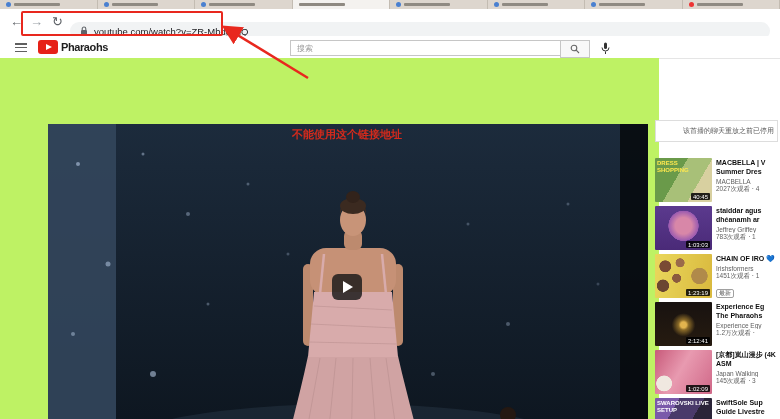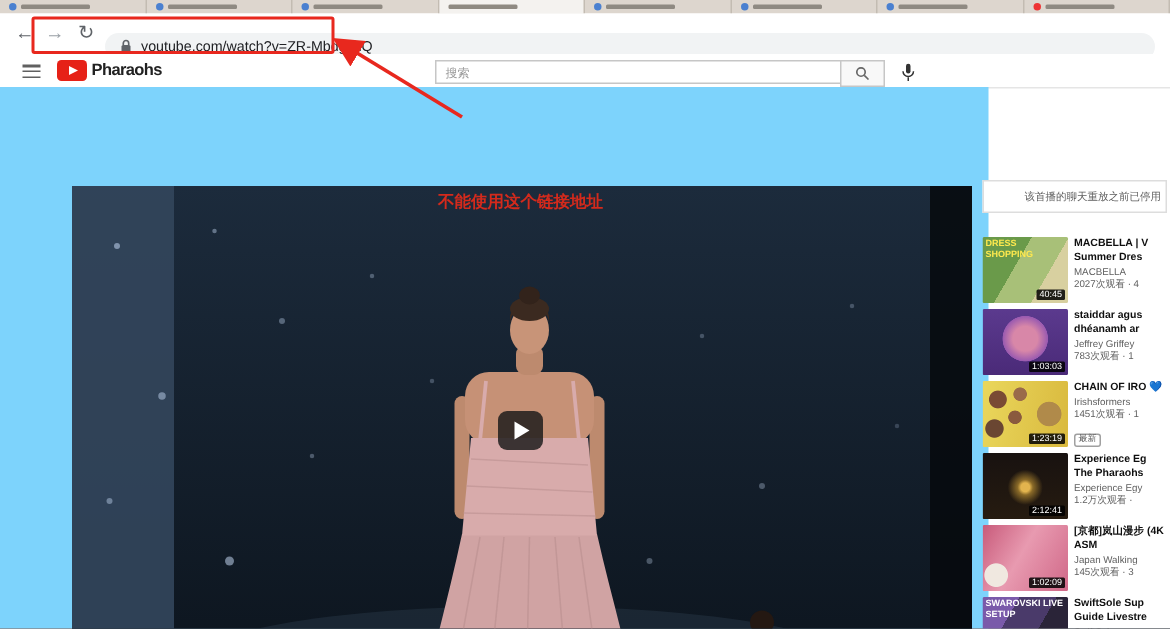--- a/index.html
+++ b/index.html
@@ -31,21 +31,21 @@
   .ytmark:after{content:"";position:absolute;left:8px;top:4px;border-left:6px solid #fff;border-top:3.5px solid transparent;border-bottom:3.5px solid transparent;}
   .ytword{font-size:11px;font-weight:bold;color:#212121;letter-spacing:-0.4px;}
   .searchbox{position:absolute;left:290px;top:40px;width:270px;height:16px;border:1px solid #c6c6c6;border-right:none;
              font-size:8px;color:#111;padding:0 6px;box-sizing:border-box;outline:none;background:#fff;font-family:Liberation Serif, serif;}
   .searchbox::placeholder{color:#9a9a9a;}
   .searchbtn{position:absolute;left:560px;top:40px;width:28px;height:16px;background:#f8f8f8;border:1px solid #c6c6c6;
              display:flex;align-items:center;justify-content:center;}
   .micbtn{position:absolute;left:598px;top:39px;width:14px;height:18px;display:flex;align-items:center;justify-content:center;}
 
   
-  .content{position:absolute;left:0;top:58px;width:659px;height:361px;background:#7dd3fc;}
+  .content{position:absolute;left:0;top:58px;width:659px;height:361px;background:#bef264;}
 
   
   .player{position:absolute;left:48px;top:66px;width:600px;height:334px;background:#0d151e;overflow:hidden;}
   .player svg.scene{position:absolute;left:0;top:0;width:100%;height:100%;}
   .warn{position:absolute;left:244px;top:3px;font-size:11px;font-weight:bold;color:#d42a1c;white-space:nowrap;}
   .playbtn{position:absolute;left:284px;top:150px;width:30px;height:26px;background:rgba(25,25,25,.82);border-radius:6px;
            display:flex;align-items:center;justify-content:center;}
   .playbtn i{display:block;border-left:10px solid #fff;border-top:6px solid transparent;border-bottom:6px solid transparent;margin-left:2px;}
 
   

